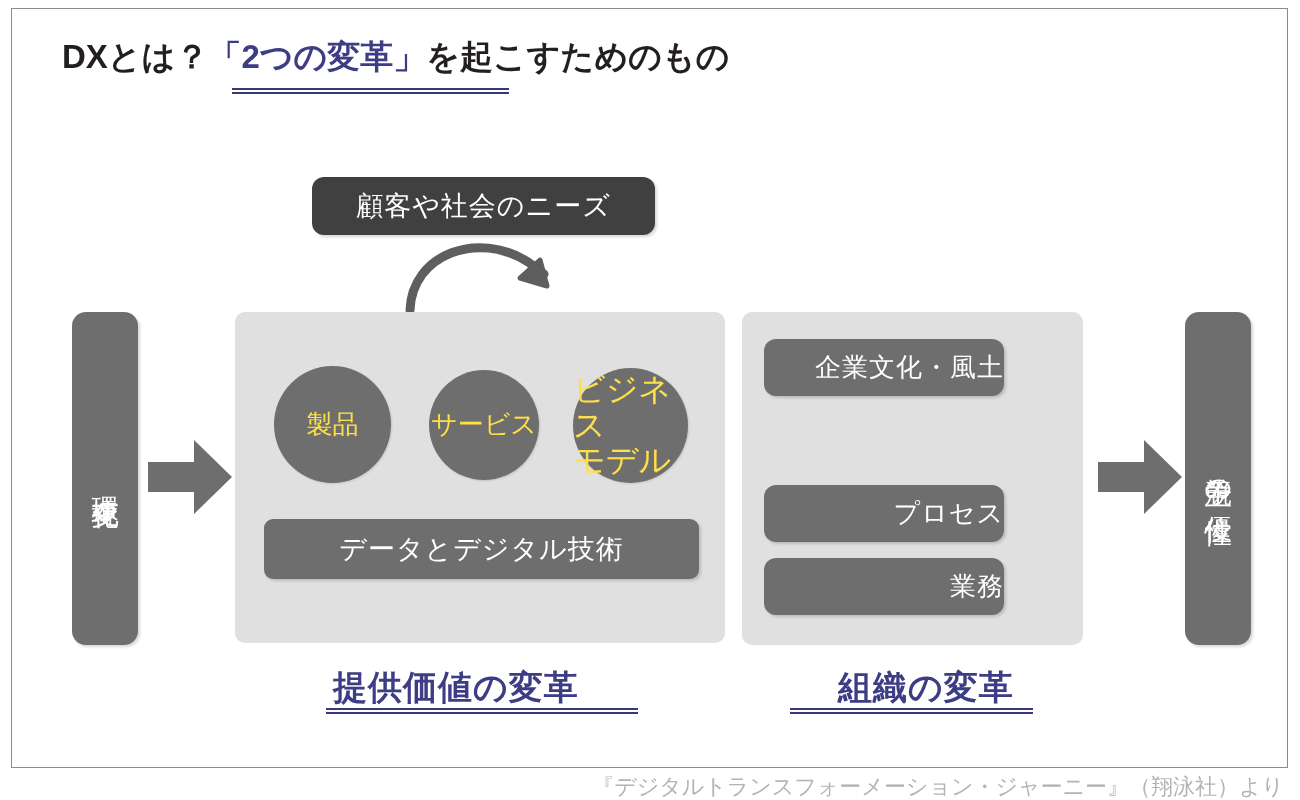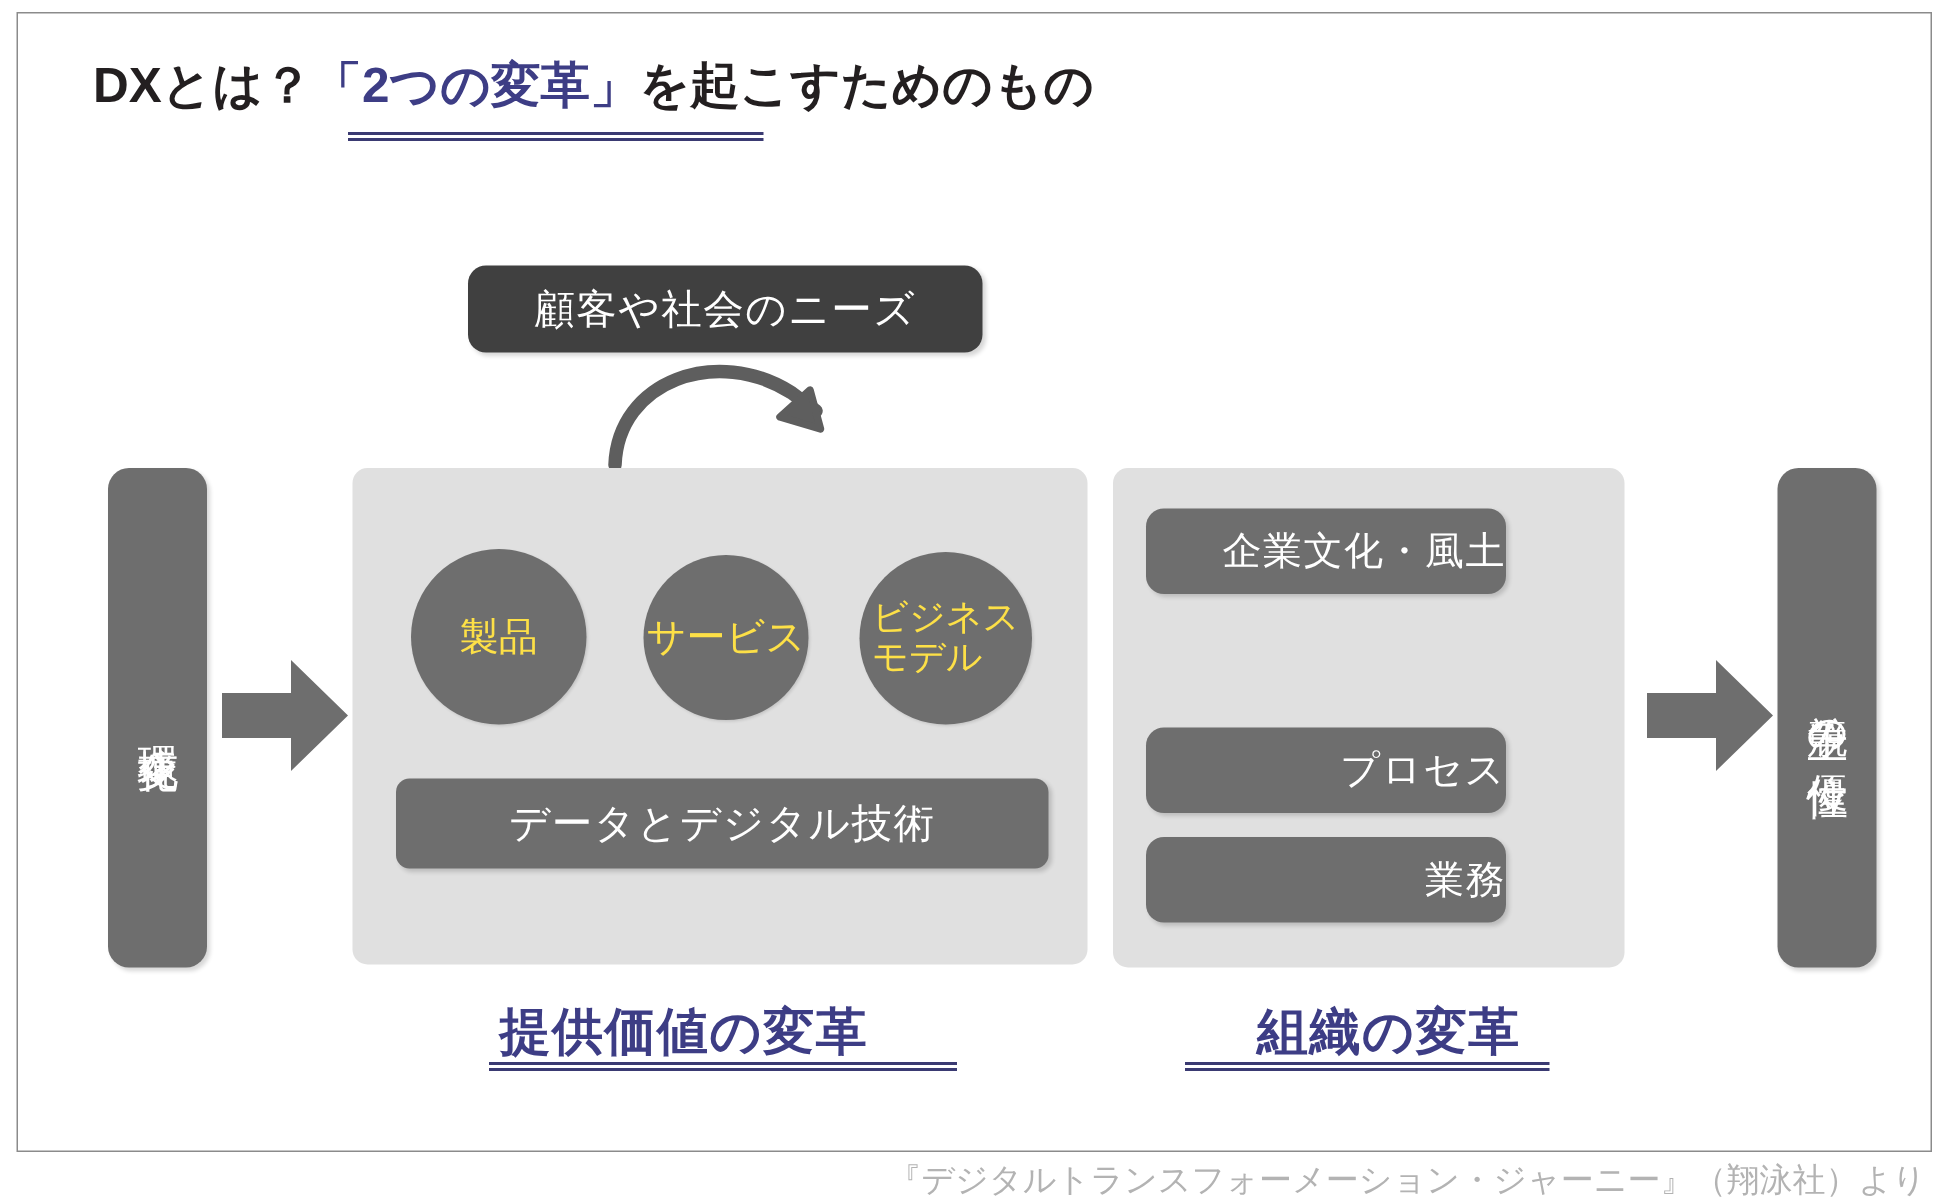--- a/index.html
+++ b/index.html
@@ -161,21 +161,21 @@
     color: #fde047;
     display: flex;
     align-items: center;
     justify-content: center;
     text-align: left;
     line-height: 1.12;
     box-shadow: 1px 1px 2px rgba(0,0,0,0.12);
   }
   .circle-1 { left: 39px;  top: 54px; width: 117px; height: 117px; font-size: 26px; }
   .circle-2 { left: 194px; top: 58px; width: 110px; height: 110px; font-size: 26px; }
-  .circle-3 { left: 338px; top: 56px; width: 115px; height: 115px; font-size: 24px; letter-spacing: 0px; }
+  .circle-3 { left: 338px; top: 56px; width: 115px; height: 115px; font-size: 32px; letter-spacing: 0px; }
 
   
   .data-bar {
     position: absolute;
     left: 29px;
     top: 207px;
     width: 435px;
     height: 60px;
     border-radius: 9px;
     background: #6e6e6e;

